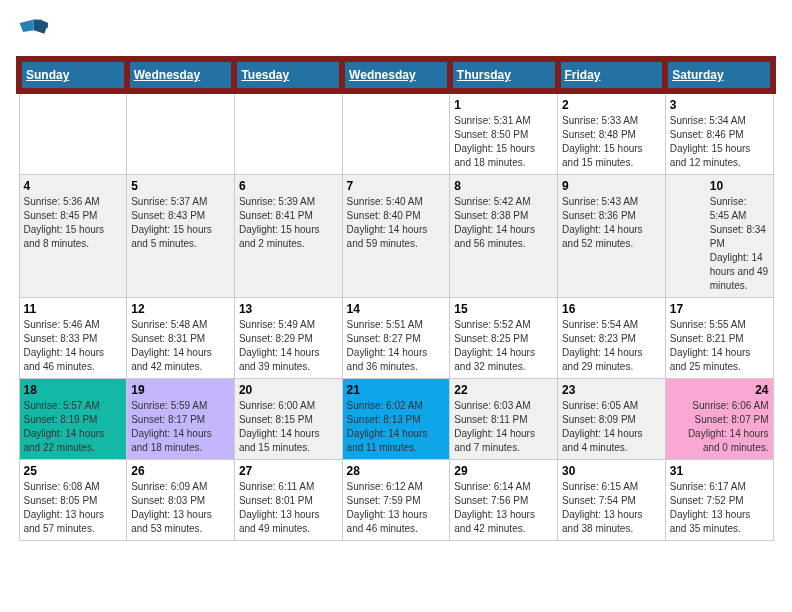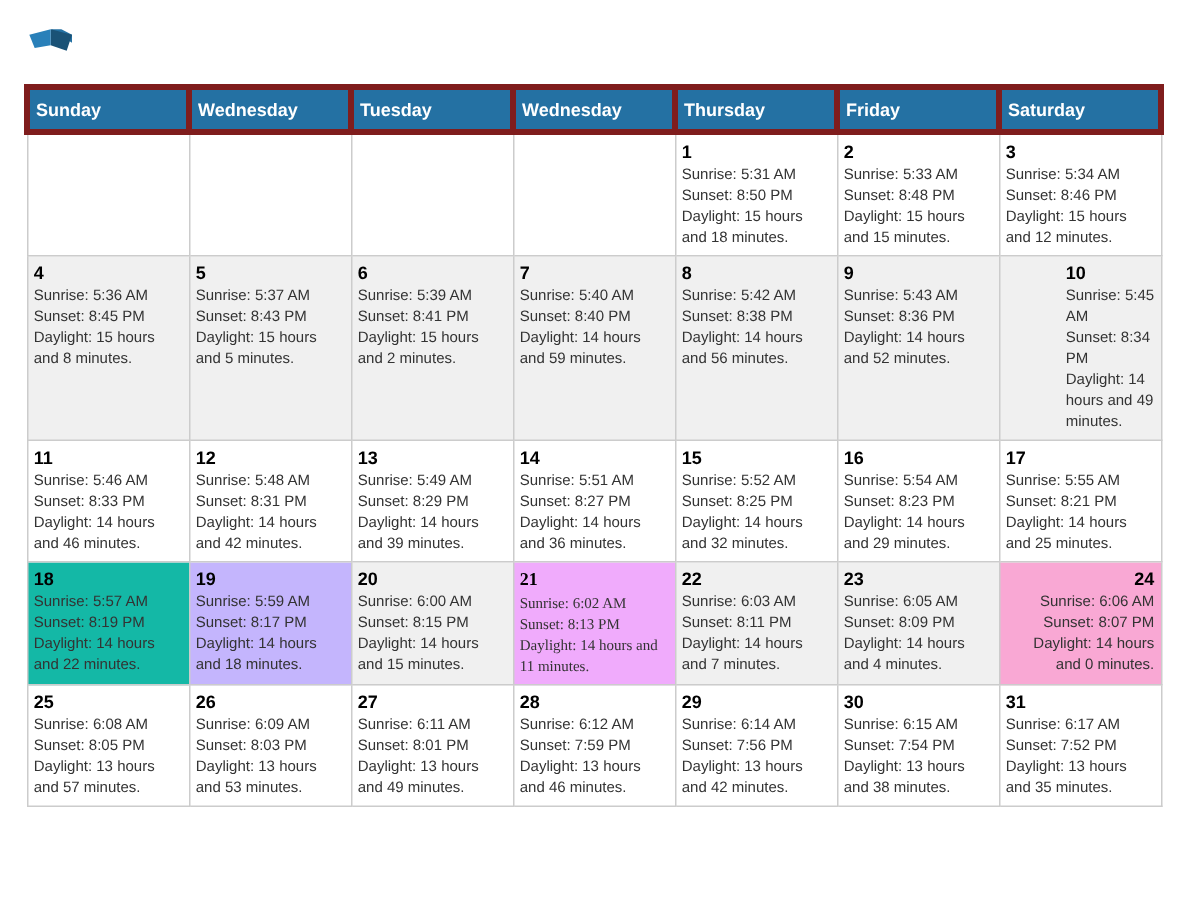--- a/index.html
+++ b/index.html
@@ -47,21 +47,22 @@
       width: 100%;
       border-collapse: collapse;
       font-size: 11px;
     }
     .calendar th {
       background: #2471a3;
       color: #fff;
       padding: 6px 4px;
       text-align: left;
       font-size: 12px;
-      border: 4px solid #7f1d1d;
+      border: 6px solid #7f1d1d;
+      text-decoration: underline;
     }
     .calendar td {
       border: 1px solid #ccc;
       vertical-align: top;
       padding: 4px;
       width: calc(100% / 7);
       min-height: 80px;
       background: #fff;
     }
     .calendar tr:nth-child(even) td {
@@ -200,21 +201,21 @@
           <div class="day-info">Sunrise: 5:57 AM<br>Sunset: 8:19 PM<br>Daylight: 14 hours and 22 minutes.</div>
         </td>
         <td style="background: #c4b5fd; margin-left: 24px;">
           <div class="day-number">19</div>
           <div class="day-info">Sunrise: 5:59 AM<br>Sunset: 8:17 PM<br>Daylight: 14 hours and 18 minutes.</div>
         </td>
         <td style="background: rgb(240, 240, 240);">
           <div class="day-number">20</div>
           <div class="day-info">Sunrise: 6:00 AM<br>Sunset: 8:15 PM<br>Daylight: 14 hours and 15 minutes.</div>
         </td>
-        <td style="background: #f0abfc; font-family: Liberation Serif, serif;">
+        <td style="background: #0ea5e9;">
           <div class="day-number">21</div>
           <div class="day-info">Sunrise: 6:02 AM<br>Sunset: 8:13 PM<br>Daylight: 14 hours and 11 minutes.</div>
         </td>
         <td style="background: rgb(240, 240, 240);">
           <div class="day-number">22</div>
           <div class="day-info">Sunrise: 6:03 AM<br>Sunset: 8:11 PM<br>Daylight: 14 hours and 7 minutes.</div>
         </td>
         <td style="background: rgb(240, 240, 240);">
           <div class="day-number">23</div>
           <div class="day-info">Sunrise: 6:05 AM<br>Sunset: 8:09 PM<br>Daylight: 14 hours and 4 minutes.</div>

